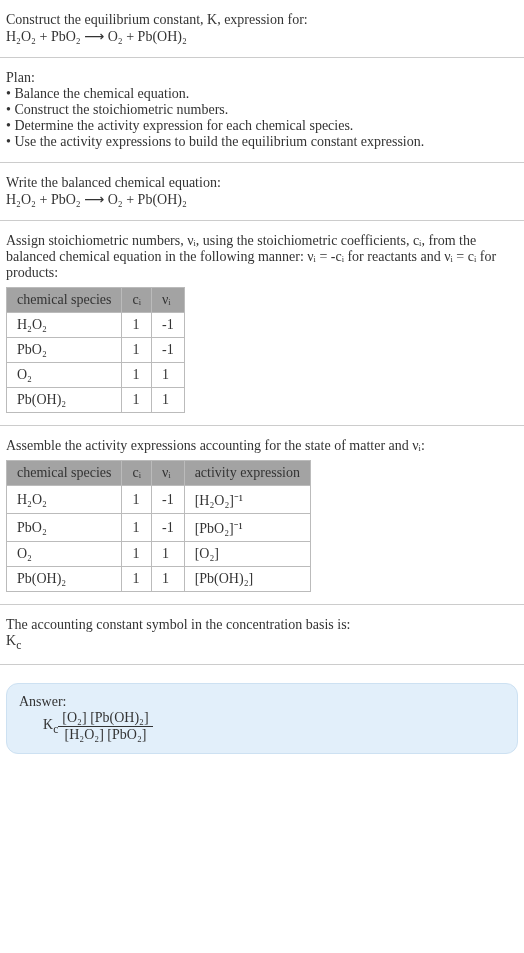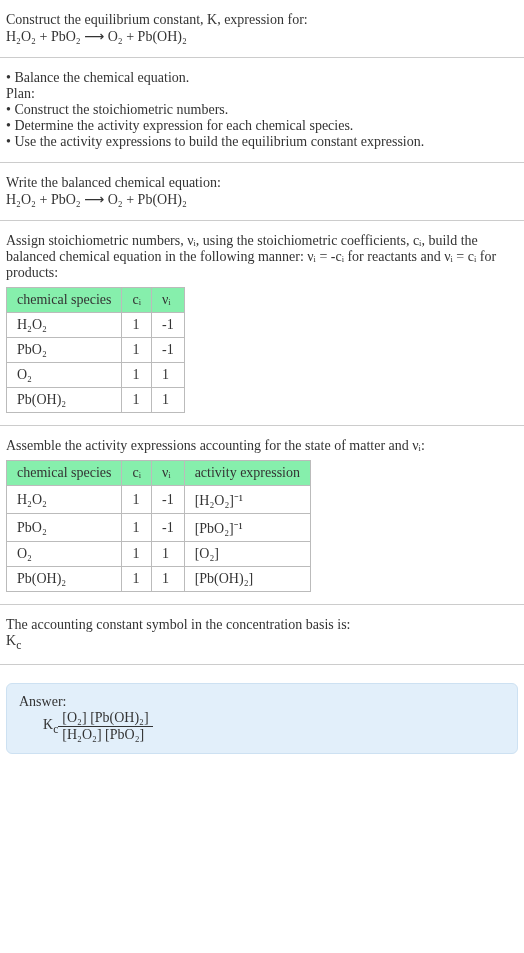--- a/index.html
+++ b/index.html
@@ -23,58 +23,58 @@
     margin-top: 6px;
   }
   td, th {
     border: 1px solid #bbb;
     padding: 4px 10px;
     text-align: left;
     font-weight: normal;
     vertical-align: middle;
   }
   th {
-    background: #86efac;
+    background: #a3a3a3;
   }
   .answer-box {
     background: #e2effa;
     border: 1px solid #cde1f2;
-    border-radius: 6px;
+    border-radius: 12px;
     padding: 10px 12px;
     margin-top: 6px;
   }
   .indent {
     margin-left: 24px;
   }
   .italic {
   }
 </style>
 </head>
 <body>
 
 <div class="section">
   <div>Construct the equilibrium constant, K, expression for:</div>
   <div>H₂O₂ + PbO₂ ⟶ O₂ + Pb(OH)₂</div>
 </div>
 
 <div class="section">
+  <div>Plan:</div>
   <div>• Balance the chemical equation.</div>
-  <div>Plan:</div>
   <div>• Construct the stoichiometric numbers.</div>
   <div>• Determine the activity expression for each chemical species.</div>
   <div>• Use the activity expressions to build the equilibrium constant expression.</div>
 </div>
 
 <div class="section">
   <div>Write the balanced chemical equation:</div>
   <div>H₂O₂ + PbO₂ ⟶ O₂ + Pb(OH)₂</div>
 </div>
 
 <div class="section">
-  <div>Assign stoichiometric numbers, νᵢ, using the stoichiometric coefficients, cᵢ, build the balanced chemical equation in the following manner: νᵢ = -cᵢ for reactants and νᵢ = cᵢ for products:</div>
+  <div>Assign stoichiometric numbers, νᵢ, using the stoichiometric coefficients, cᵢ, from the balanced chemical equation in the following manner: νᵢ = -cᵢ for reactants and νᵢ = cᵢ for products:</div>
   <table>
     <tbody>
         <tr>
       <th>chemical species</th>
       <th class="italic">cᵢ</th>
       <th class="italic">νᵢ</th>
     </tr>
     <tr>
       <td>H₂O₂</td>
       <td>1</td>
@@ -140,19 +140,19 @@
 <div class="section">
   <div>The accounting constant symbol in the concentration basis is:</div>
   <div class="italic"><span>K</span><sub>c</sub></div>
 </div>
 
 <div class="section">
   <div class="answer-box">
     <div>Answer:</div>
     <div class="indent" style="display:flex;align-items:center;flex-wrap:nowrap;">
       <span class="italic">K<sub>c</sub></span>
-      <span style="display:inline-flex;flex-direction:column;vertical-align:middle;">
+      <span style="display:inline-flex;flex-direction:column;align-items:center;vertical-align:middle;">
         <span style="border-bottom:1px solid #333;padding:0 4px;">[O₂] [Pb(OH)₂]</span>
         <span style="padding:0 4px;">[H₂O₂] [PbO₂]</span>
       </span>
     </div>
   </div>
 </div>
 
 </body></html>

